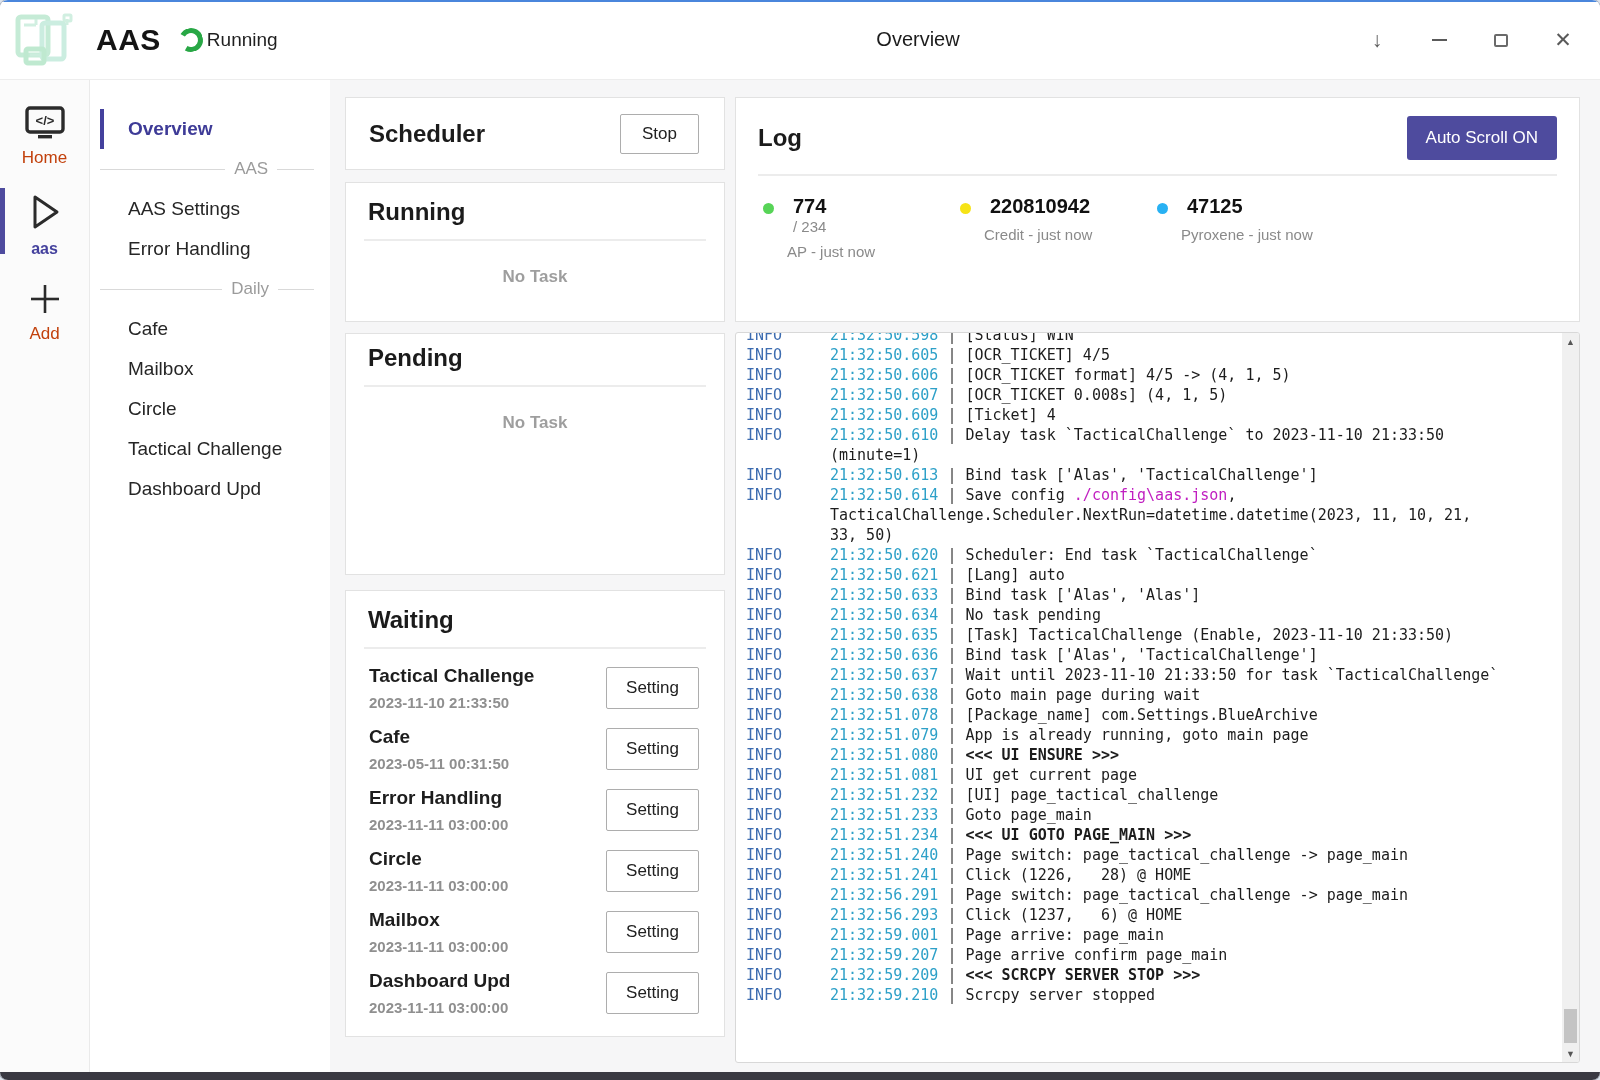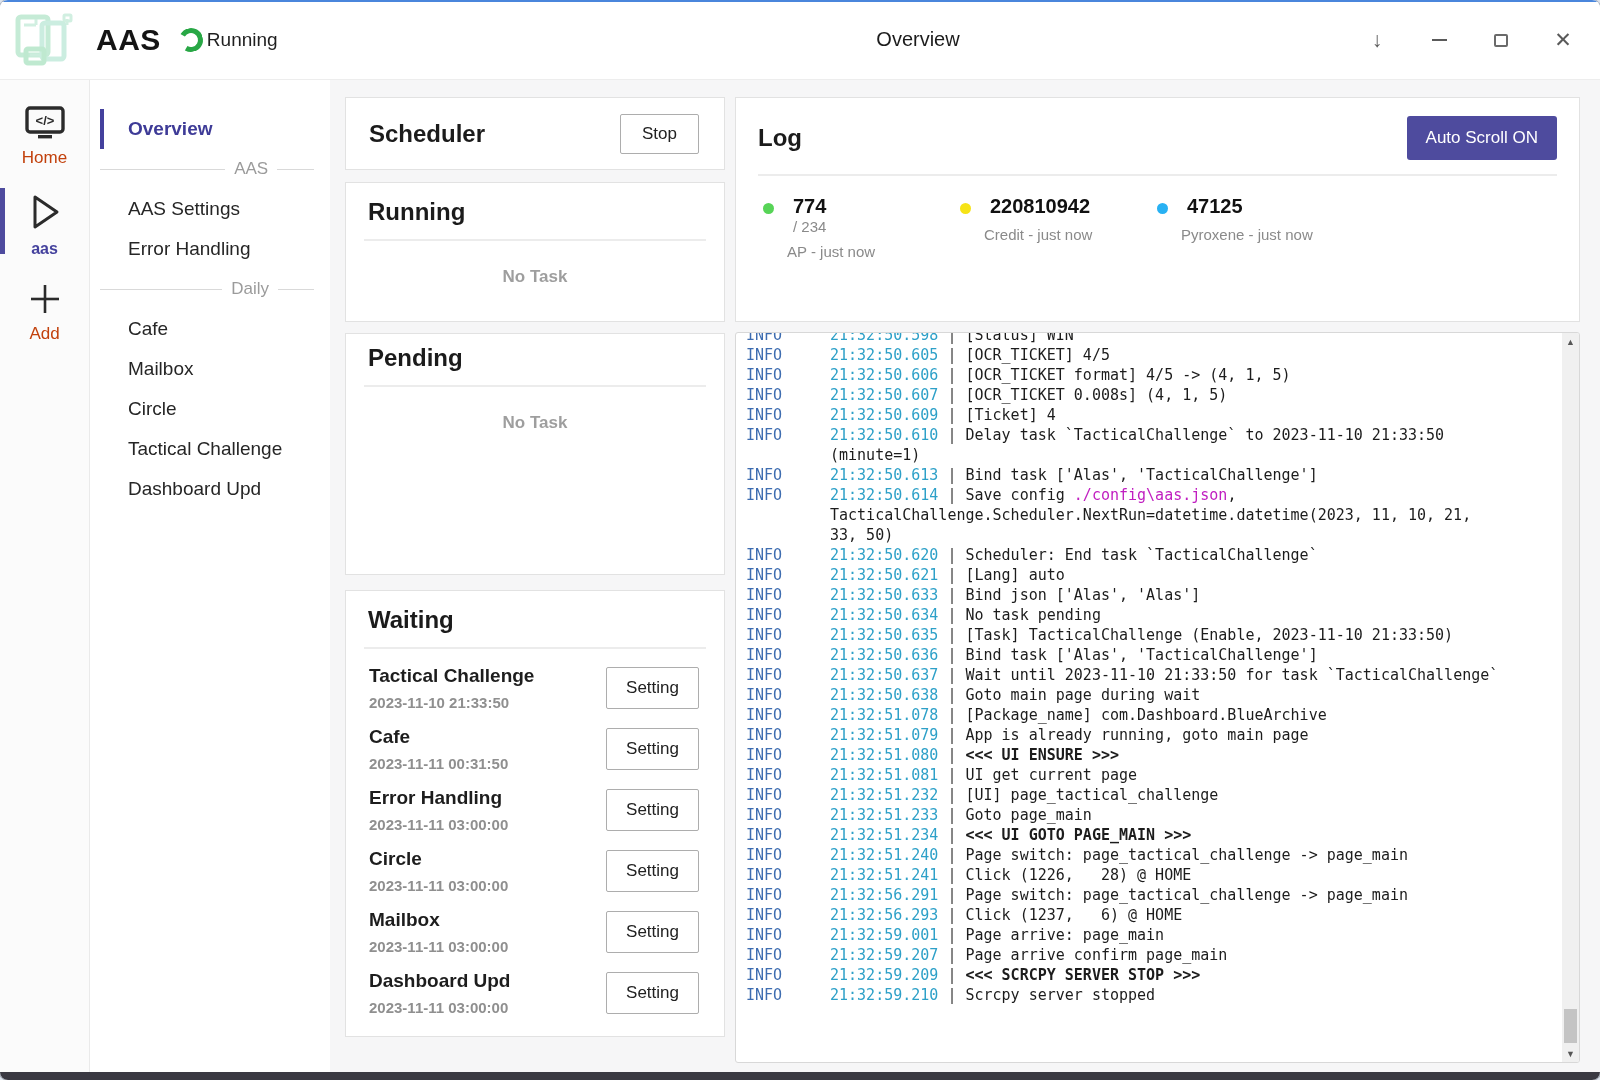--- a/index.html
+++ b/index.html
@@ -230,21 +230,21 @@
             <div>
               <div class="wait-name">Tactical Challenge</div>
               <div class="wait-date">2023-11-10 21:33:50</div>
             </div>
             <button class="btn setting-btn">Setting</button>
           </div>
 
           <div class="wait-row">
             <div>
               <div class="wait-name">Cafe</div>
-              <div class="wait-date">2023-11-11 00:31:50</div>
+              <div class="wait-date">2023-05-11 00:31:50</div>
             </div>
             <button class="btn setting-btn">Setting</button>
           </div>
 
           <div class="wait-row">
             <div>
               <div class="wait-name">Error Handling</div>
               <div class="wait-date">2023-11-11 03:00:00</div>
             </div>
             <button class="btn setting-btn">Setting</button>
@@ -368,21 +368,21 @@
               <span class="log-body"><span class="log-time">21:32:50.620</span><span class="log-sep"> | </span><span><span class="seg-n">Scheduler: End task `TacticalChallenge`</span></span></span>
             </div>
 
             <div class="log-row">
               <span class="log-level">INFO</span>
               <span class="log-body"><span class="log-time">21:32:50.621</span><span class="log-sep"> | </span><span><span class="seg-n">[Lang] auto</span></span></span>
             </div>
 
             <div class="log-row">
               <span class="log-level">INFO</span>
-              <span class="log-body"><span class="log-time">21:32:50.633</span><span class="log-sep"> | </span><span><span class="seg-n">Bind json ['Alas', 'Alas']</span></span></span>
+              <span class="log-body"><span class="log-time">21:32:50.633</span><span class="log-sep"> | </span><span><span class="seg-n">Bind task ['Alas', 'Alas']</span></span></span>
             </div>
 
             <div class="log-row">
               <span class="log-level">INFO</span>
               <span class="log-body"><span class="log-time">21:32:50.634</span><span class="log-sep"> | </span><span><span class="seg-n">No task pending</span></span></span>
             </div>
 
             <div class="log-row">
               <span class="log-level">INFO</span>
               <span class="log-body"><span class="log-time">21:32:50.635</span><span class="log-sep"> | </span><span><span class="seg-n">[Task] TacticalChallenge (Enable, 2023-11-10 21:33:50)</span></span></span>
@@ -398,21 +398,21 @@
               <span class="log-body"><span class="log-time">21:32:50.637</span><span class="log-sep"> | </span><span><span class="seg-n">Wait until 2023-11-10 21:33:50 for task `TacticalChallenge`</span></span></span>
             </div>
 
             <div class="log-row">
               <span class="log-level">INFO</span>
               <span class="log-body"><span class="log-time">21:32:50.638</span><span class="log-sep"> | </span><span><span class="seg-n">Goto main page during wait</span></span></span>
             </div>
 
             <div class="log-row">
               <span class="log-level">INFO</span>
-              <span class="log-body"><span class="log-time">21:32:51.078</span><span class="log-sep"> | </span><span><span class="seg-n">[Package_name] com.Dashboard.BlueArchive</span></span></span>
+              <span class="log-body"><span class="log-time">21:32:51.078</span><span class="log-sep"> | </span><span><span class="seg-n">[Package_name] com.Settings.BlueArchive</span></span></span>
             </div>
 
             <div class="log-row">
               <span class="log-level">INFO</span>
               <span class="log-body"><span class="log-time">21:32:51.079</span><span class="log-sep"> | </span><span><span class="seg-n">App is already running, goto main page</span></span></span>
             </div>
 
             <div class="log-row">
               <span class="log-level">INFO</span>
               <span class="log-body"><span class="log-time">21:32:51.080</span><span class="log-sep"> | </span><span><span class="seg-b">&lt;&lt;&lt; UI ENSURE &gt;&gt;&gt;</span></span></span>

